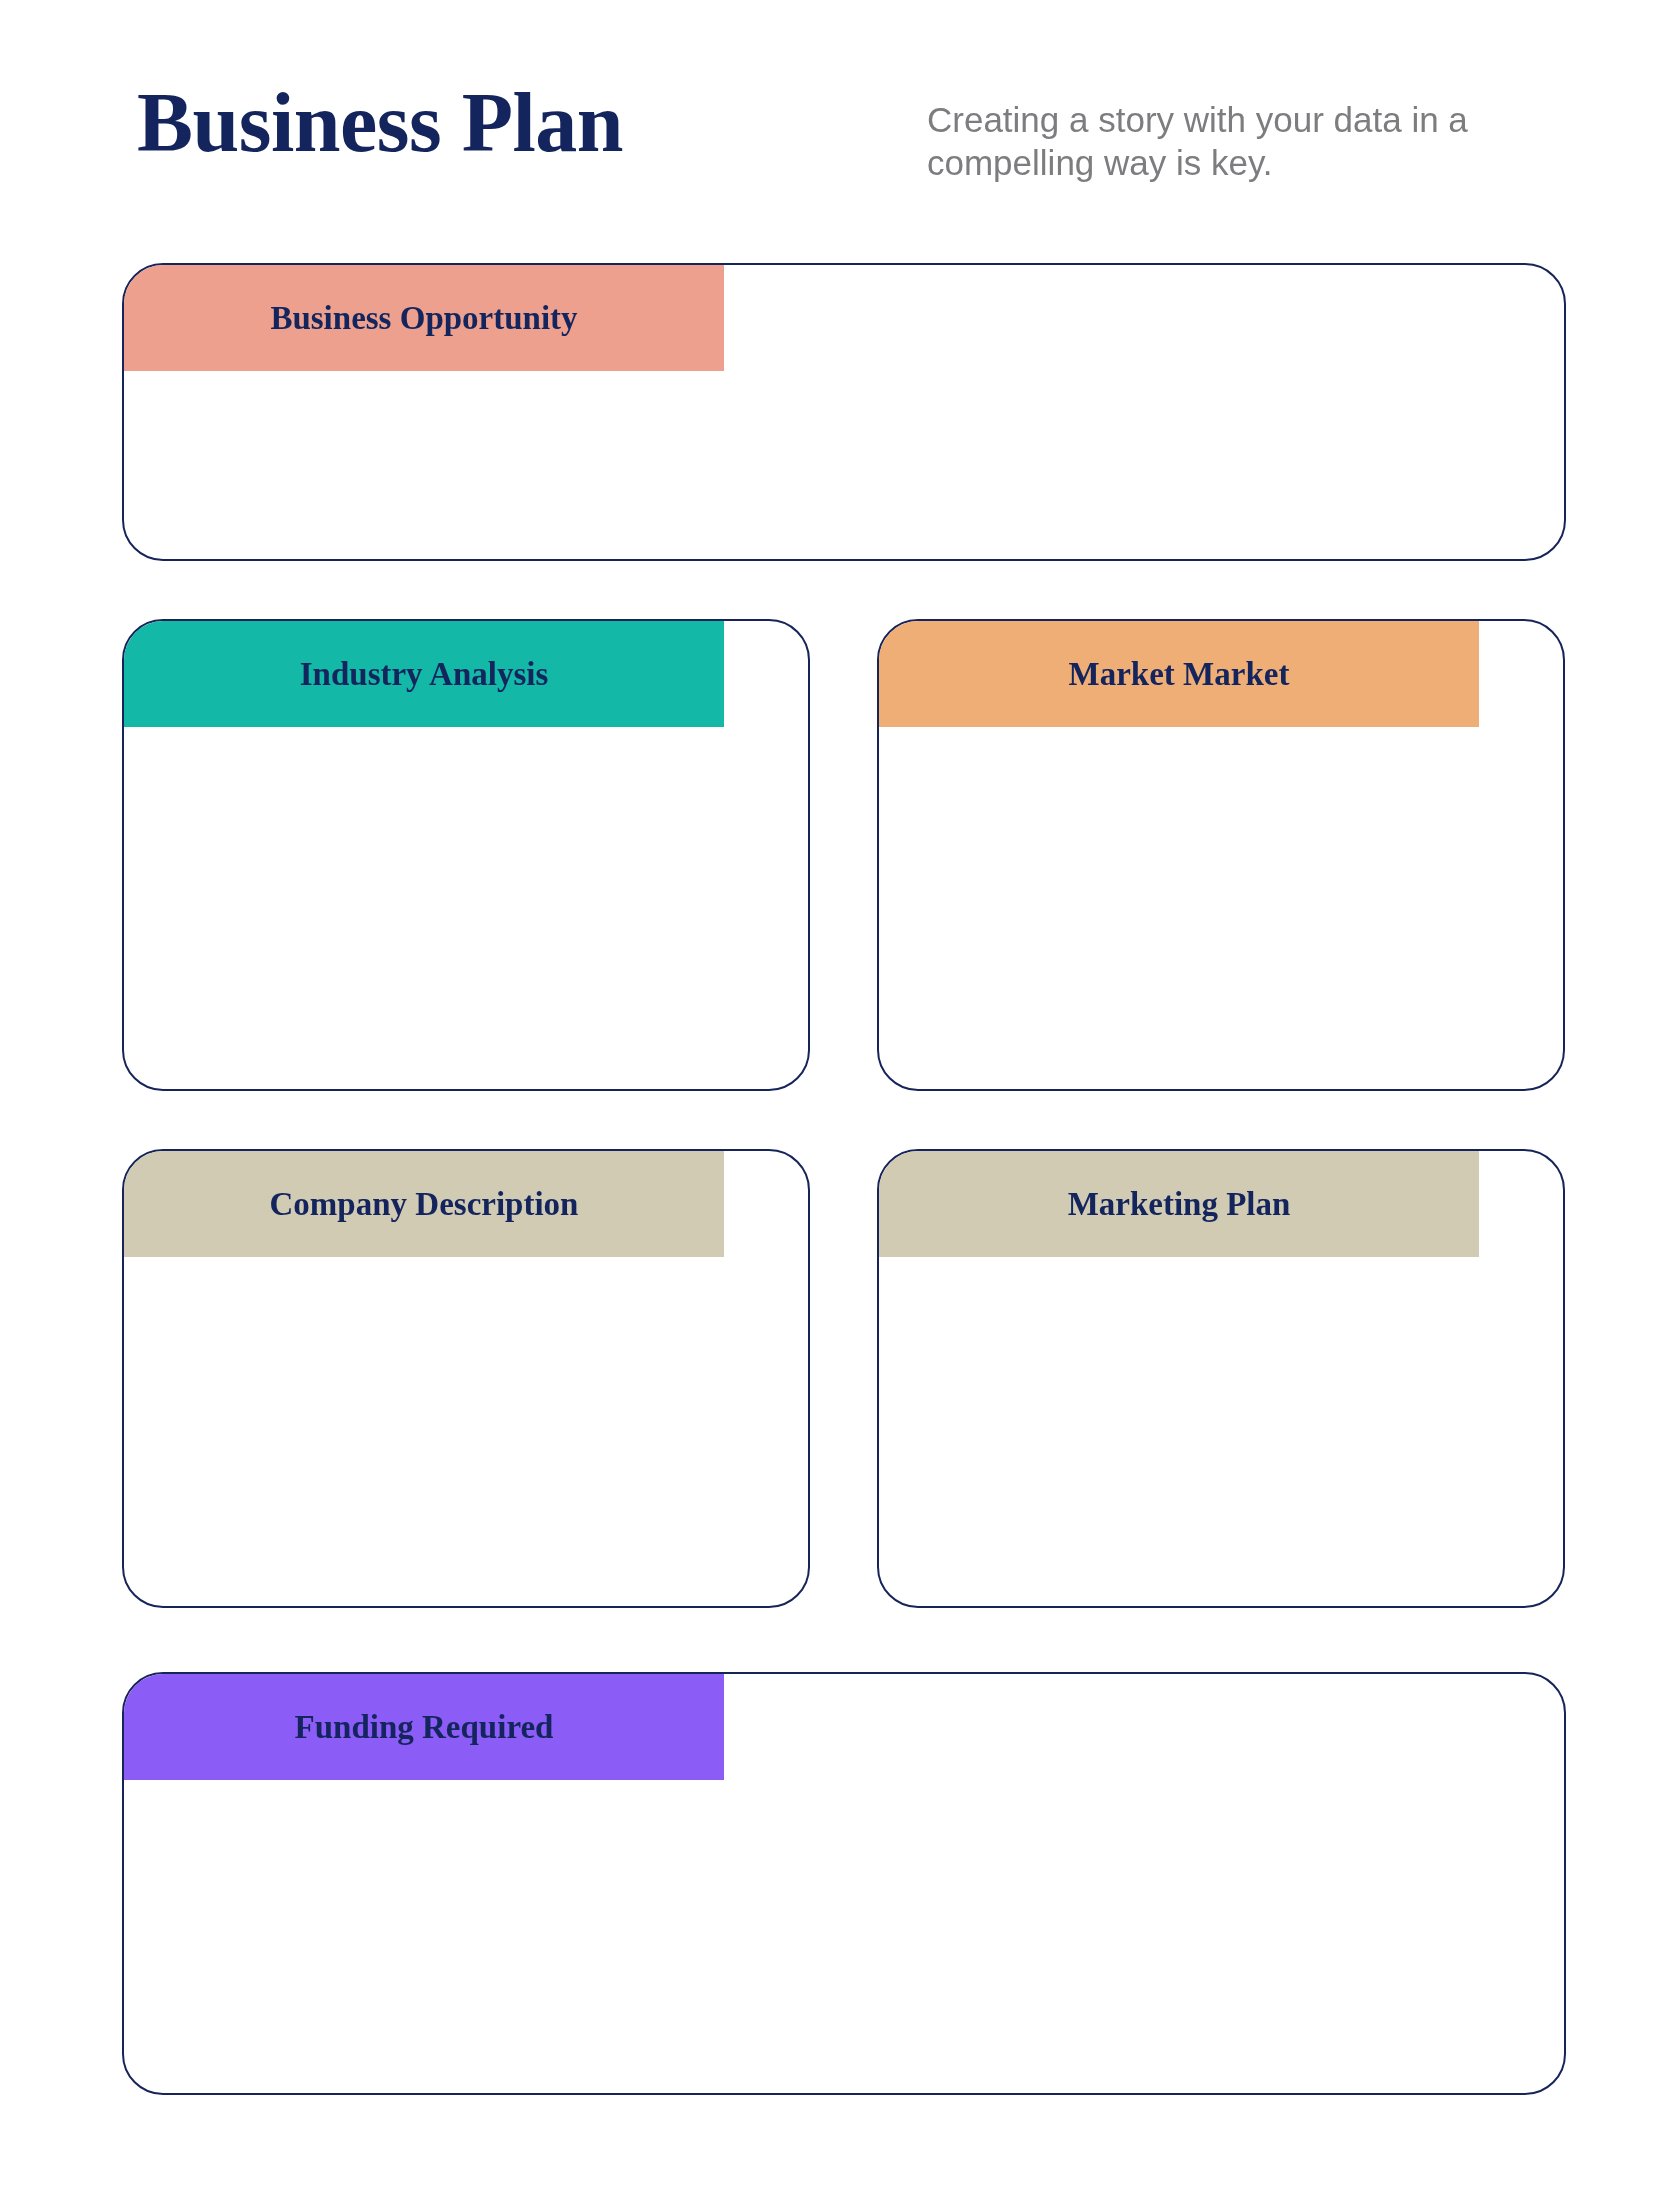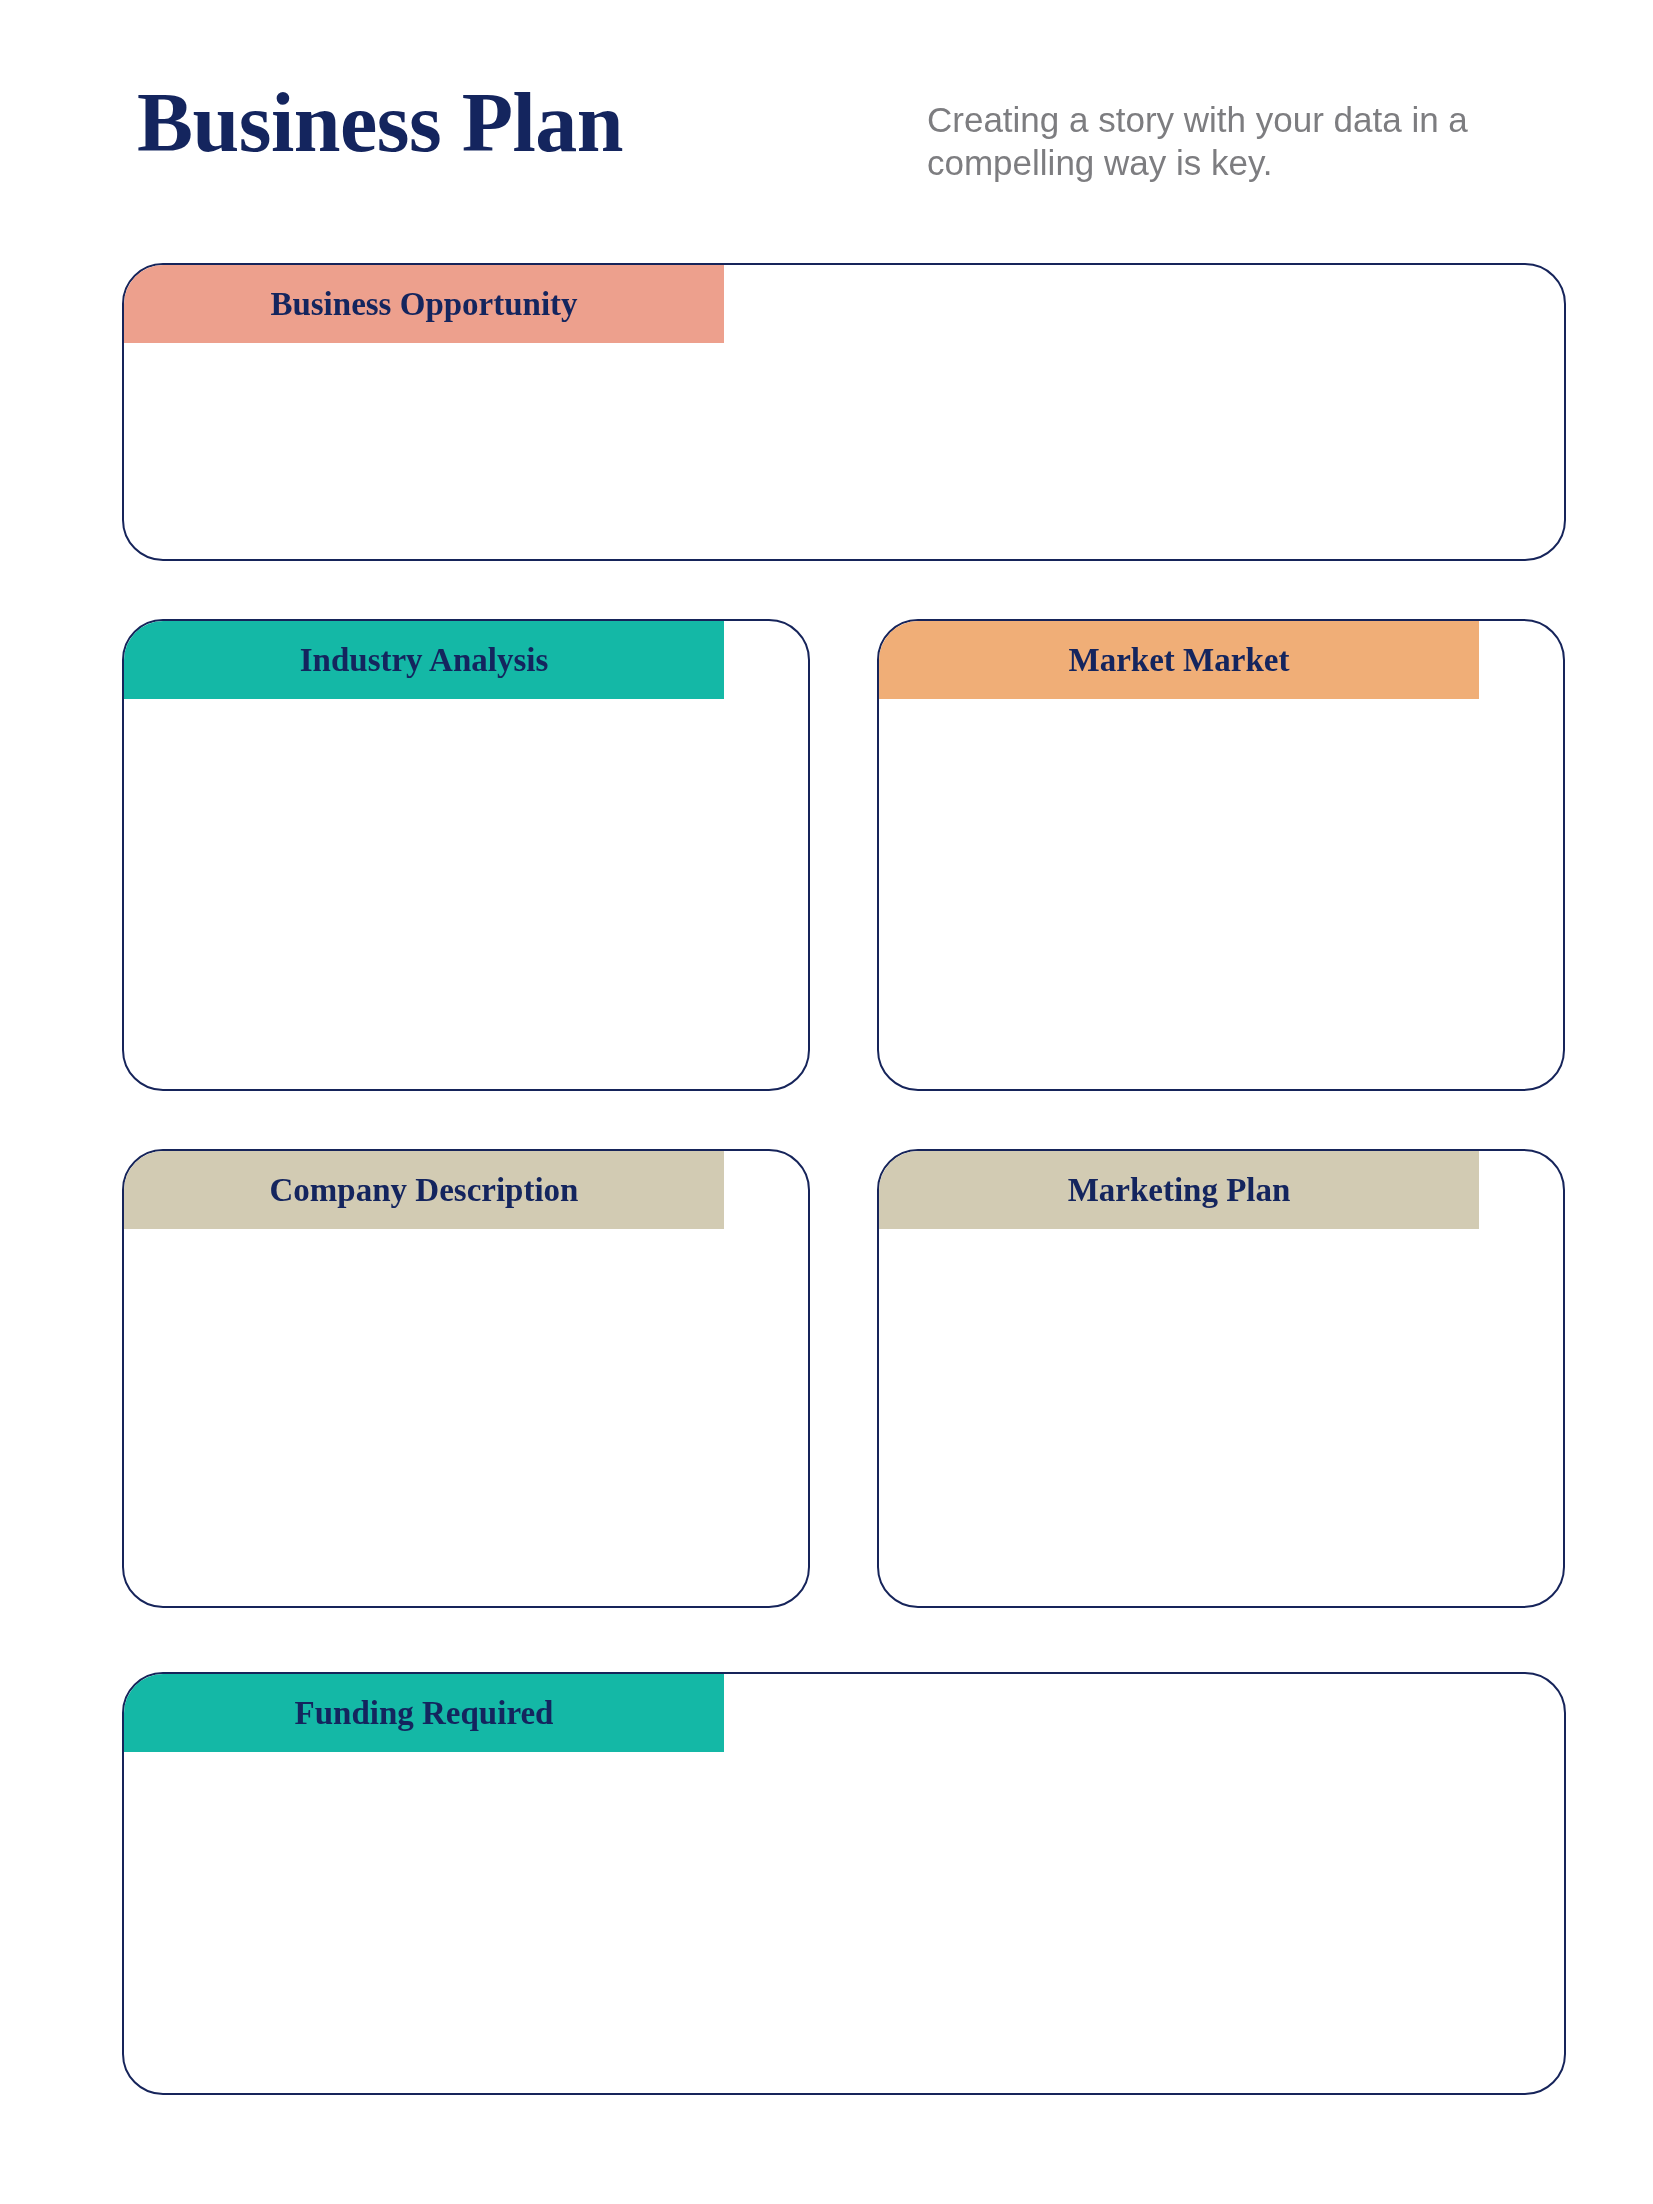--- a/index.html
+++ b/index.html
@@ -64,21 +64,21 @@
     border: 2.9px solid #16245a;
     border-radius: 41px;
     background: #ffffff;
     overflow: hidden;
   }
 
   .card-header {
     position: absolute;
     left: 0;
     top: 0;
-    height: 78px;
+    height: 106px;
     width: 600px;
     display: flex;
     align-items: center;
     justify-content: center;
   }
 
   .card-title {
     font-family: "Liberation Serif", serif;
     font-weight: bold;
     font-size: 33px;
@@ -167,20 +167,20 @@
   </div>
 
   <div class="card" id="card-company-description" style="border-color: rgb(22, 36, 90);">
     <div class="card-header" style="background: rgb(210, 203, 179);">
       <span class="card-title" style="color: rgb(20, 37, 94);">Company Description</span>
     </div>
     <div class="card-body"></div>
   </div>
 
   <div class="card" id="card-funding-required" style="border-color: rgb(22, 36, 90);">
-    <div class="card-header" style="background: #14b8a6; align-items: center;">
+    <div class="card-header" style="background: #8b5cf6; align-items: center;">
       <span class="card-title" style="color: rgb(20, 37, 94);">Funding Required</span>
     </div>
     <div class="card-body"></div>
   </div>
 
 </div>
 
 
 </body></html>

